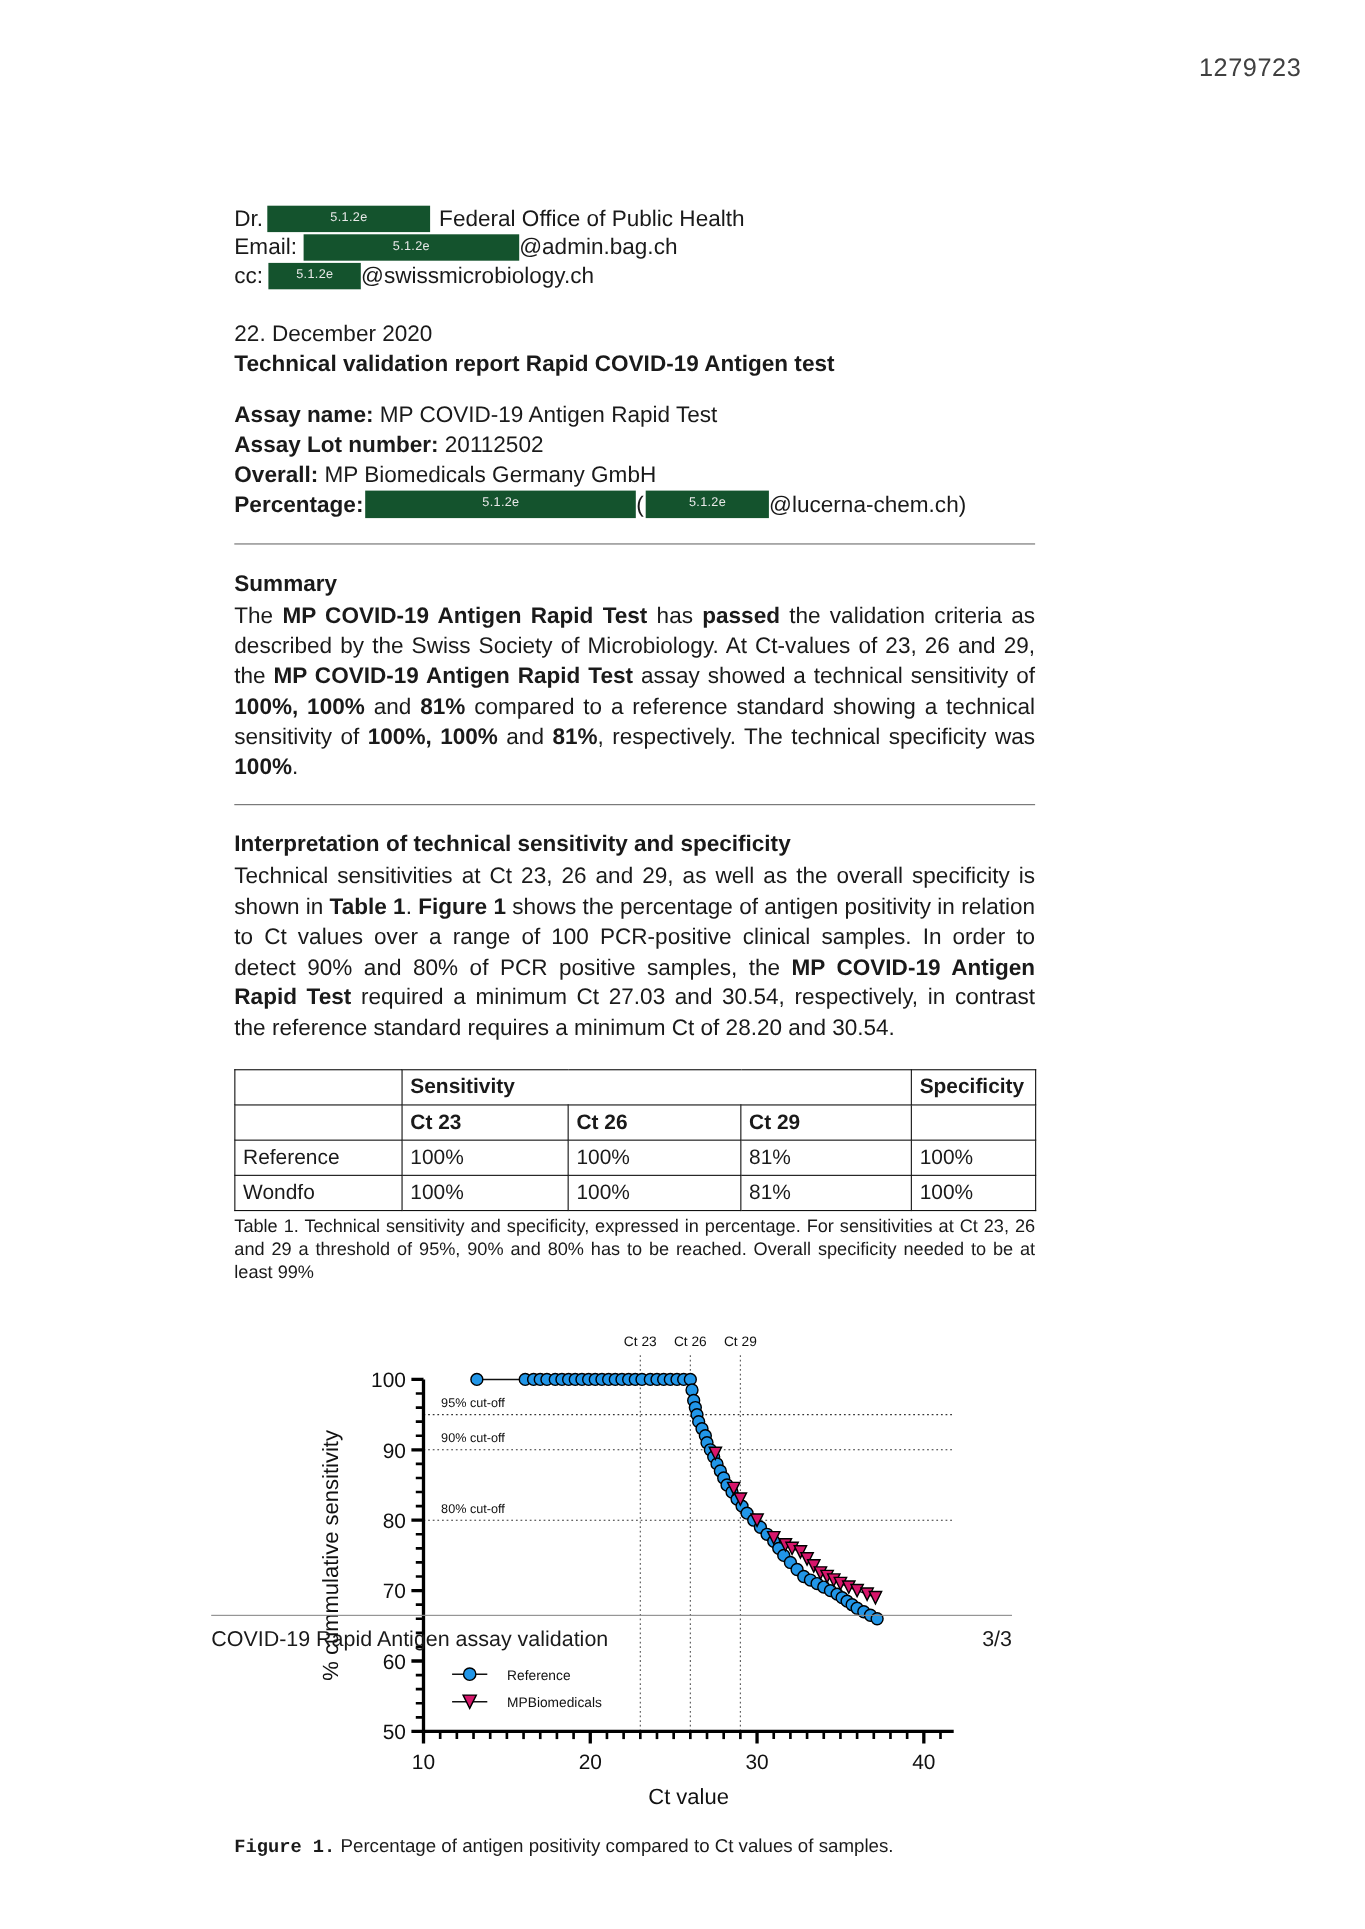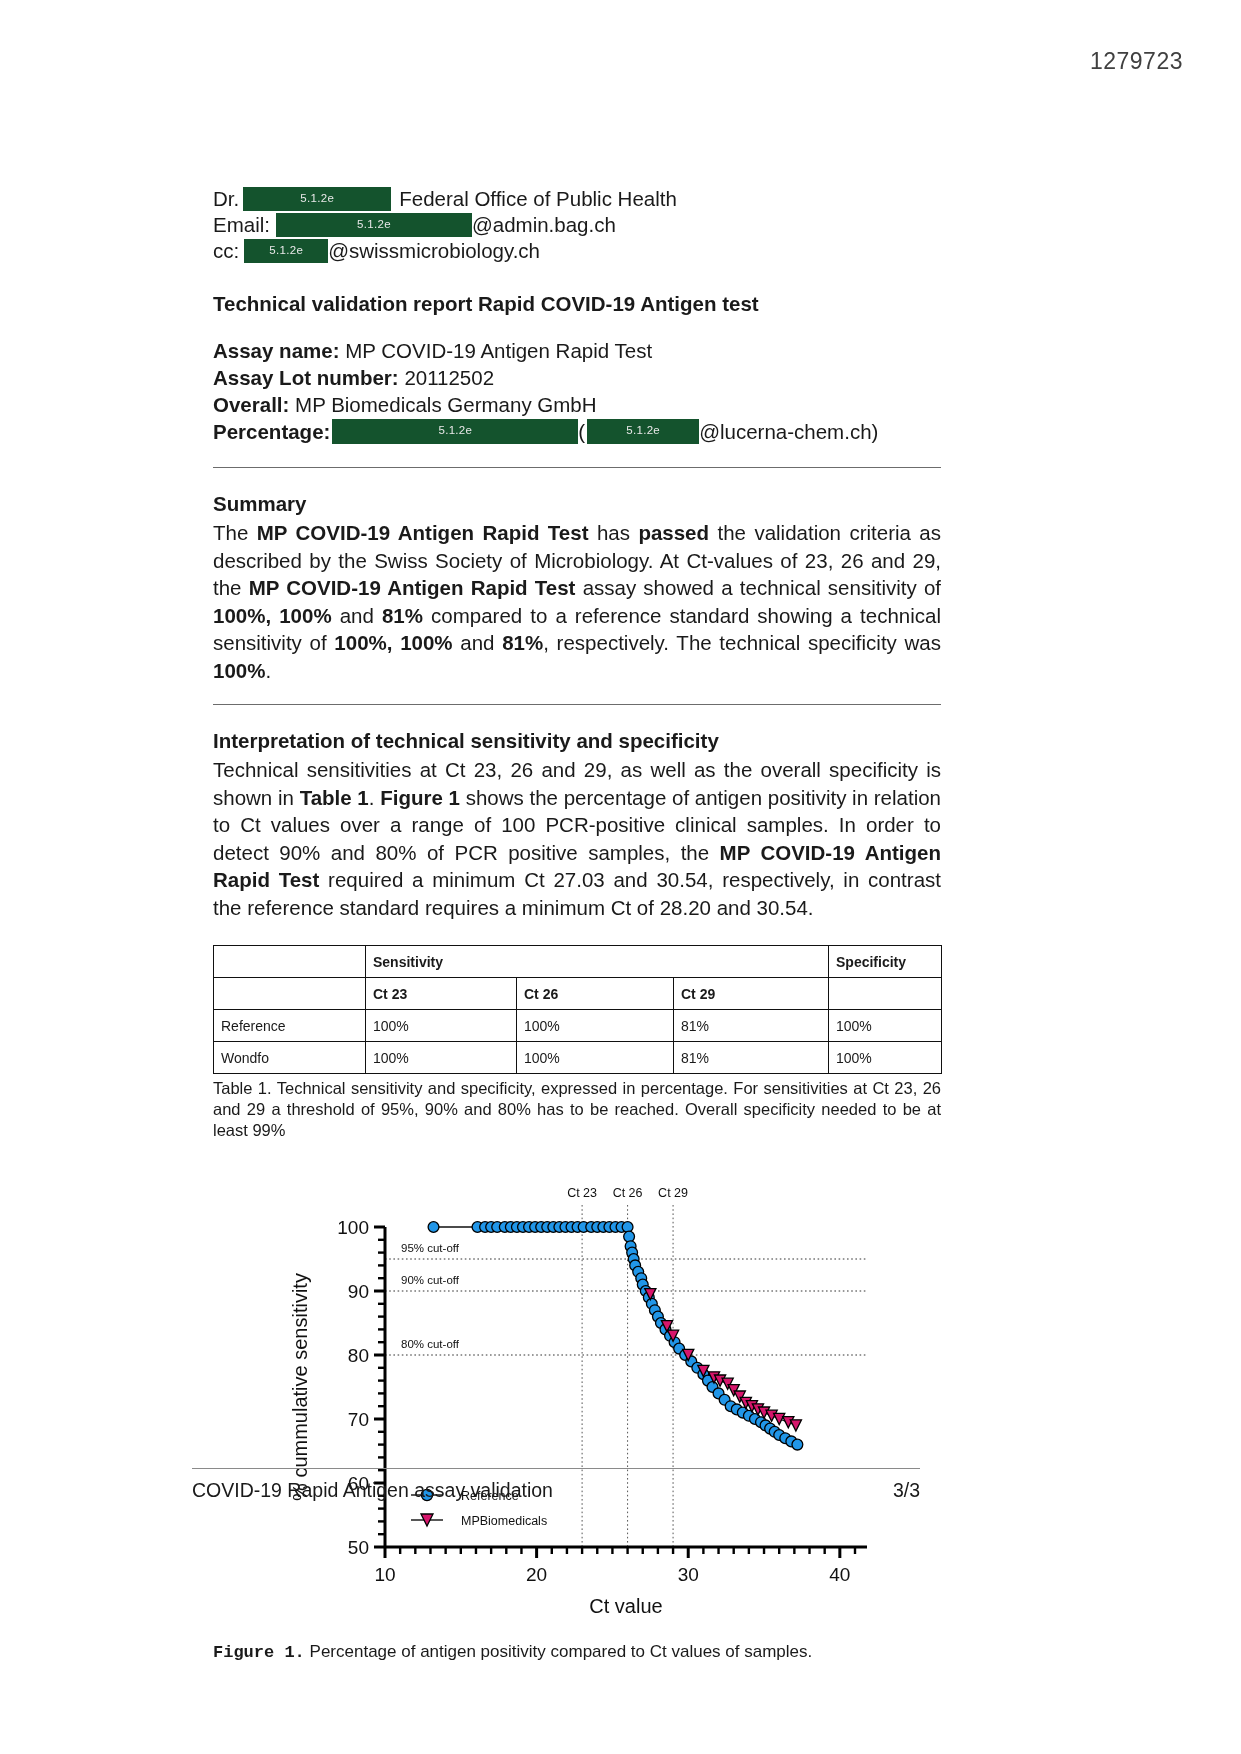--- a/index.html
+++ b/index.html
@@ -117,21 +117,21 @@
 
   
   table.data {
     border-collapse: collapse;
     width: 728px;
     margin-top: 24px;
     table-layout: fixed;
   }
   table.data td, table.data th {
     border: 1.6px solid #111;
-    font-size: 14px;
+    font-size: 19px;
     padding: 3px 7px;
     height: 25px;
     text-align: left;
     font-weight: normal;
     vertical-align: middle;
   }
   table.data th { font-weight: bold; }
   .col-a { width: 152px; }
   .col-b { width: 151px; }
   .col-c { width: 157px; }
@@ -202,20 +202,21 @@
       </div>
       <div class="addr-line">
         <span class="addr-label">cc:</span>
         <span class="redact r-name3">5.1.2e</span>
         <span class="addr-after2">@swissmicrobiology.ch</span>
       </div>
     </div>
 
     <div class="spacer-24"></div>
 
+    <div class="date-line">22. December 2020</div>
     <div class="report-title">Technical validation report Rapid COVID-19 Antigen test</div>
 
     <div class="spacer-18"></div>
 
     <div>
       <div class="meta-line">
         <b>Assay name:</b>
         <span>&nbsp;</span>
         <span>MP COVID-19 Antigen Rapid Test</span>
       </div>

